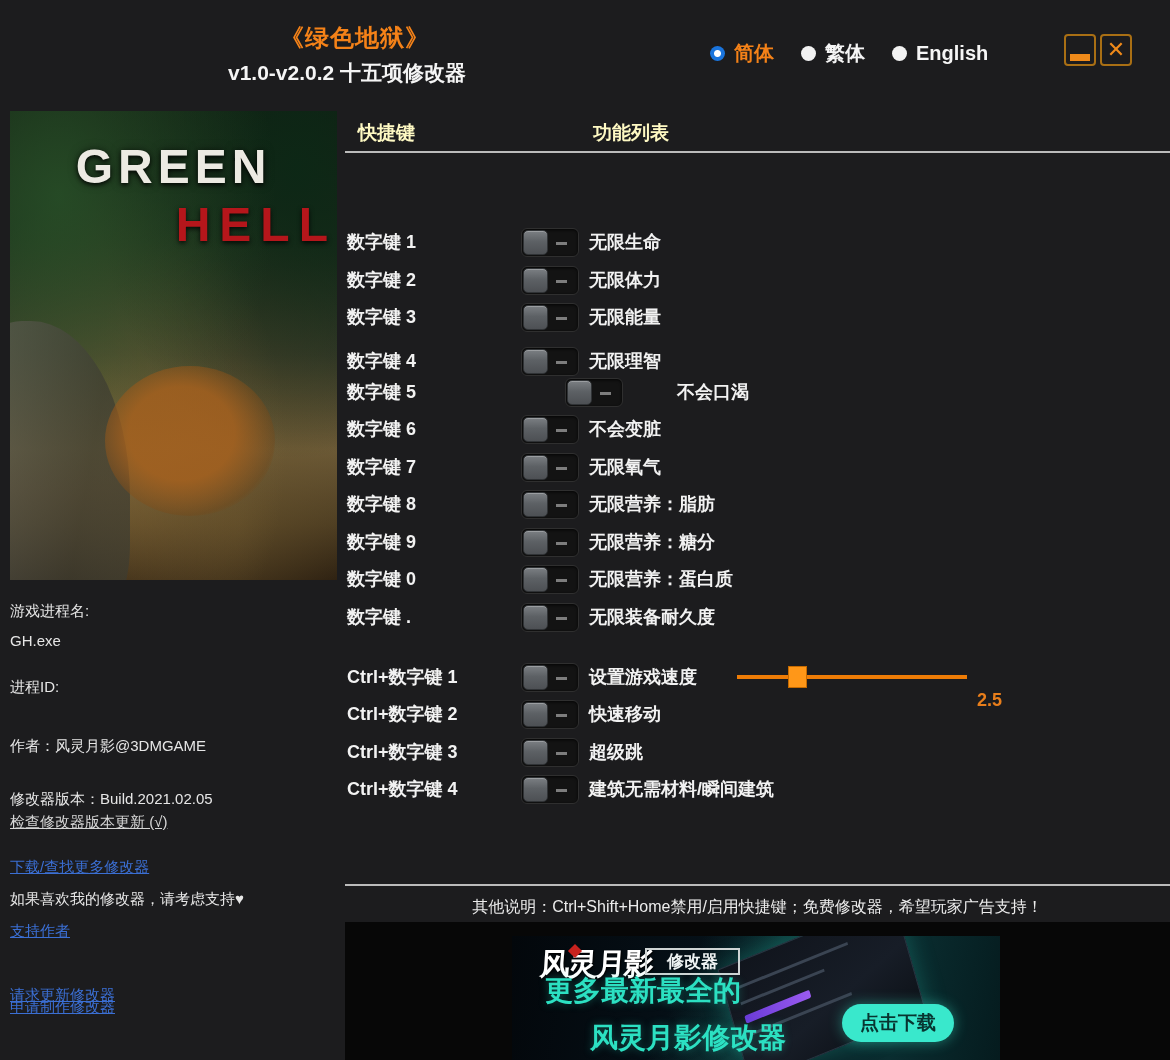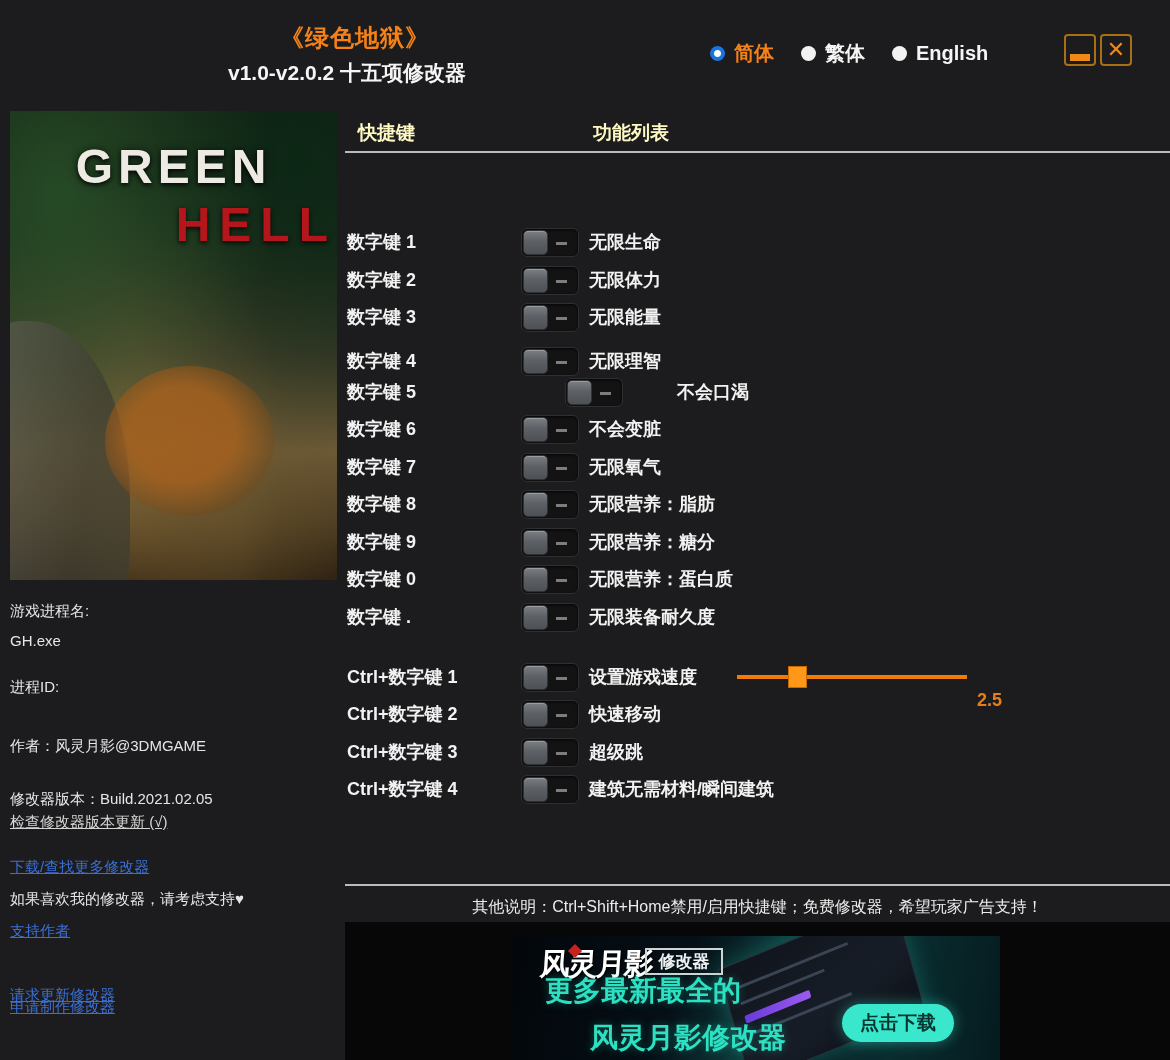--- a/index.html
+++ b/index.html
@@ -117,21 +117,21 @@
   .shot-line.l3 { top:70px; width:110px; }
   .shot-accent { position:absolute; left:12px; top:52px; width:70px; height:8px;
     background:linear-gradient(90deg,#6a3bd8,#9b5bf0); border-radius:2px; }
   .banner-logo {
     position:absolute; left:28px; top:8px; font-size:30px; font-weight:bold; color:#ffffff;
     letter-spacing:-2px; text-shadow:1px 1px 2px #000; transform:skewX(-4deg);
   }
   .logo-accent { position:absolute; left:58px; top:10px; width:10px; height:10px; background:#c8221e;
     transform:rotate(45deg); }
   .banner-badge {
-    position:absolute; left:133px; top:12px; width:78px; height:27px; line-height:23px;
+    position:absolute; left:133px; top:12px; width:95px; height:27px; line-height:23px;
     border:2px solid #cfd4d4; color:#eef2f2; font-size:17px; font-weight:bold; text-align:center;
   }
   .banner-line1 { position:absolute; left:33px; top:36px; font-size:28px; font-weight:bold; color:#2ce0c2;
     text-shadow:0 0 8px rgba(44,224,194,.35); }
   .banner-line2 { position:absolute; left:78px; top:83px; font-size:28px; font-weight:bold; color:#2ce0c2;
     text-shadow:0 0 8px rgba(44,224,194,.35); }
   .banner-btn {
     position:absolute; left:330px; top:68px; width:112px; height:38px; border-radius:19px;
     background:#39e8cc; color:#083530; font-size:19px; font-weight:bold;
     display:flex; align-items:center; justify-content:center; cursor:pointer;

